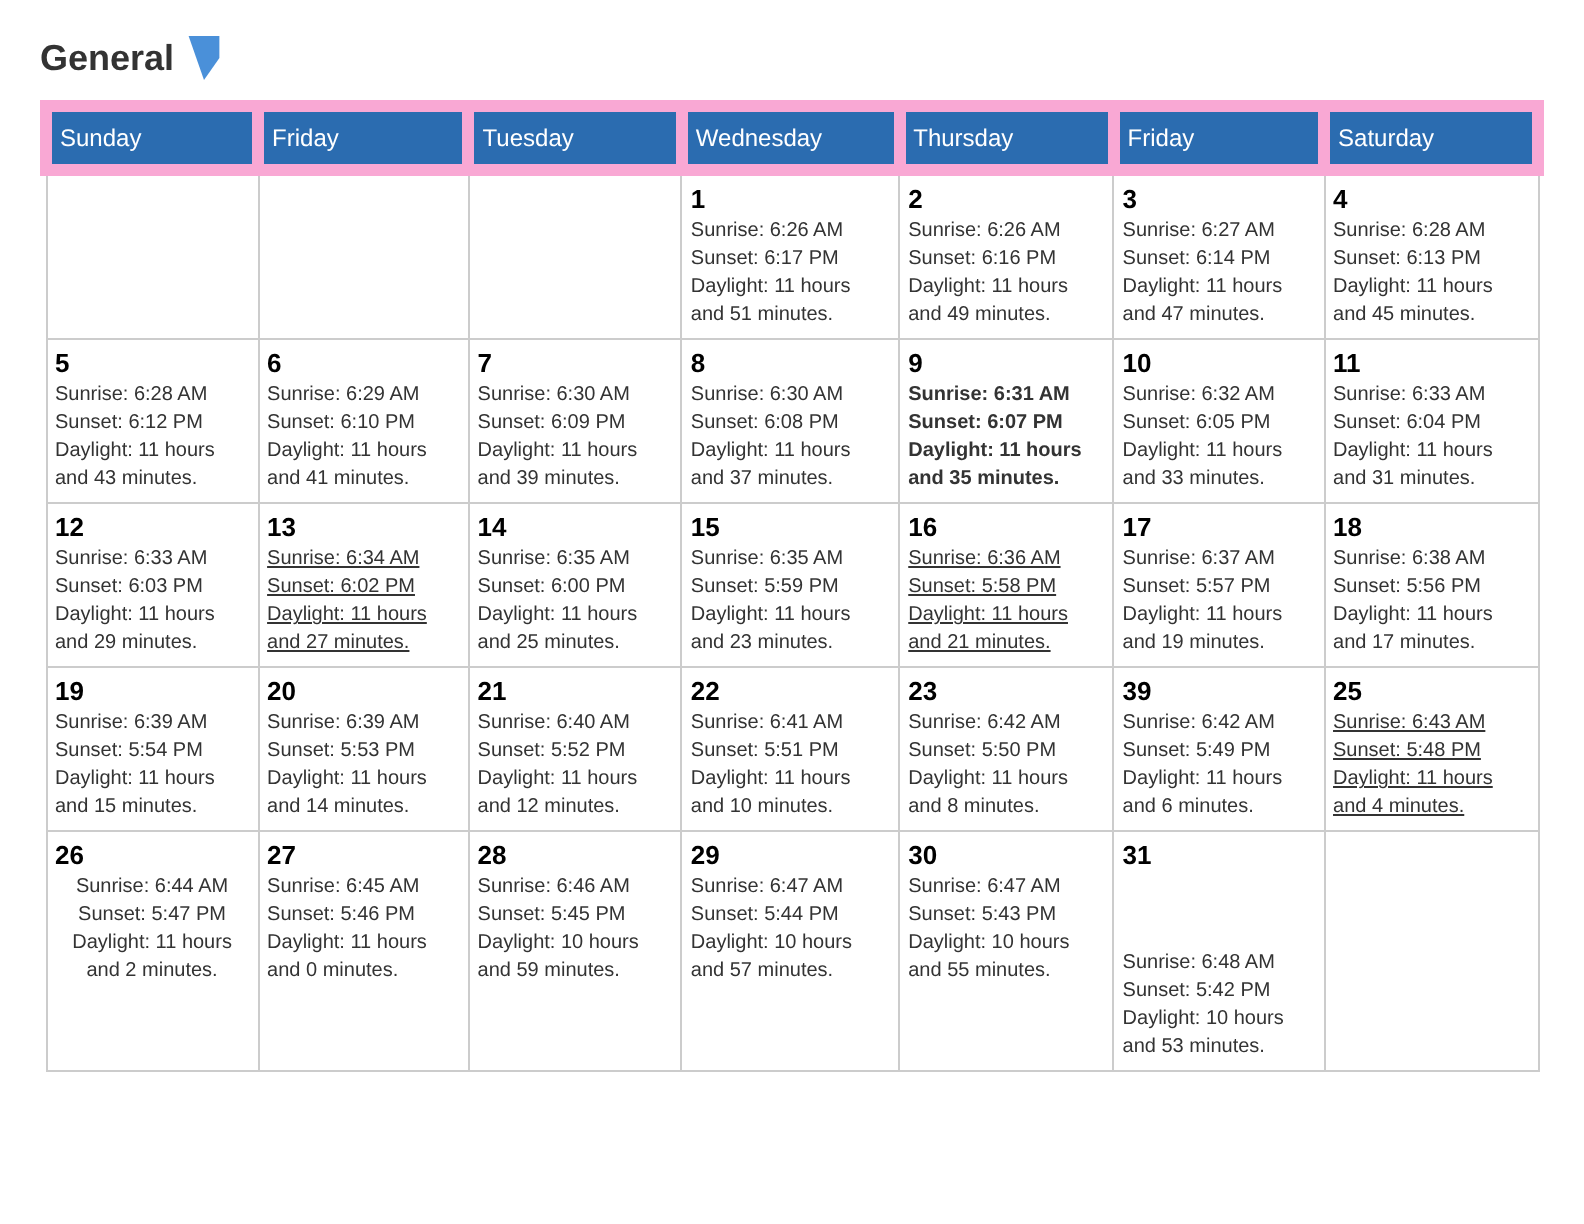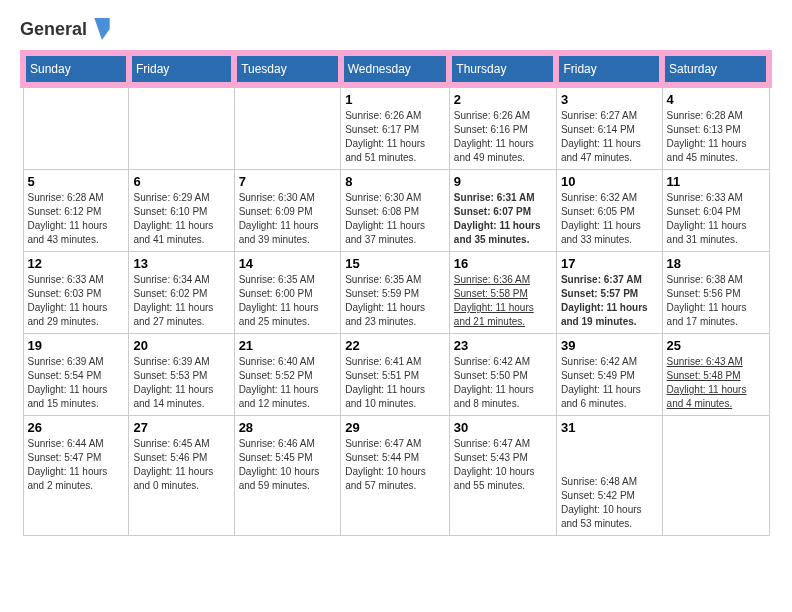--- a/index.html
+++ b/index.html
@@ -205,21 +205,21 @@
       <tr>
         <td>
           <span class="day-num">12</span>
           <div class="day-info" style="white-space: pre-line;">Sunrise: 6:33 AM
 Sunset: 6:03 PM
 Daylight: 11 hours
 and 29 minutes.</div>
         </td>
         <td>
           <span class="day-num">13</span>
-          <div class="day-info" style="white-space: pre-line;">Sunrise: 6:34 AM
+          <div class="day-info" style="white-space: pre-line; text-decoration: underline;">Sunrise: 6:34 AM
 Sunset: 6:02 PM
 Daylight: 11 hours
 and 27 minutes.</div>
         </td>
         <td>
           <span class="day-num">14</span>
           <div class="day-info" style="white-space: pre-line;">Sunrise: 6:35 AM
 Sunset: 6:00 PM
 Daylight: 11 hours
 and 25 minutes.</div>
@@ -233,21 +233,21 @@
         </td>
         <td>
           <span class="day-num">16</span>
           <div class="day-info" style="white-space: pre-line; text-decoration: underline;">Sunrise: 6:36 AM
 Sunset: 5:58 PM
 Daylight: 11 hours
 and 21 minutes.</div>
         </td>
         <td>
           <span class="day-num">17</span>
-          <div class="day-info" style="white-space: pre-line; font-weight: bold;">Sunrise: 6:37 AM
+          <div class="day-info" style="white-space: pre-line;">Sunrise: 6:37 AM
 Sunset: 5:57 PM
 Daylight: 11 hours
 and 19 minutes.</div>
         </td>
         <td>
           <span class="day-num">18</span>
           <div class="day-info" style="white-space: pre-line;">Sunrise: 6:38 AM
 Sunset: 5:56 PM
 Daylight: 11 hours
 and 17 minutes.</div>
@@ -300,21 +300,21 @@
           <span class="day-num">25</span>
           <div class="day-info" style="white-space: pre-line; text-decoration: underline;">Sunrise: 6:43 AM
 Sunset: 5:48 PM
 Daylight: 11 hours
 and 4 minutes.</div>
         </td>
       </tr>
       <tr>
         <td>
           <span class="day-num">26</span>
-          <div class="day-info" style="white-space: pre-line;">Sunrise: 6:44 AM
+          <div class="day-info" style="white-space: pre-line; text-align: center;">Sunrise: 6:44 AM
 Sunset: 5:47 PM
 Daylight: 11 hours
 and 2 minutes.</div>
         </td>
         <td>
           <span class="day-num">27</span>
           <div class="day-info" style="white-space: pre-line;">Sunrise: 6:45 AM
 Sunset: 5:46 PM
 Daylight: 11 hours
 and 0 minutes.</div>

